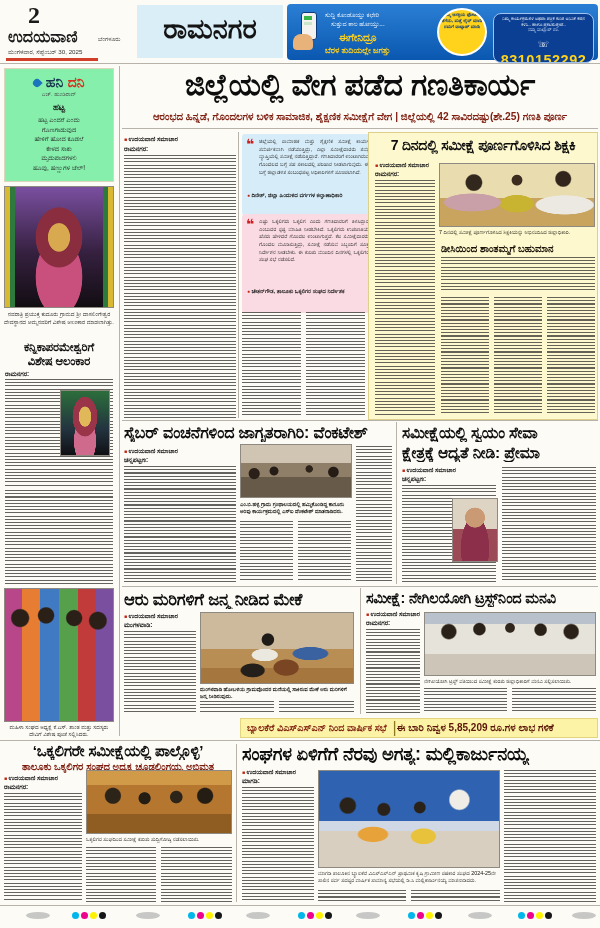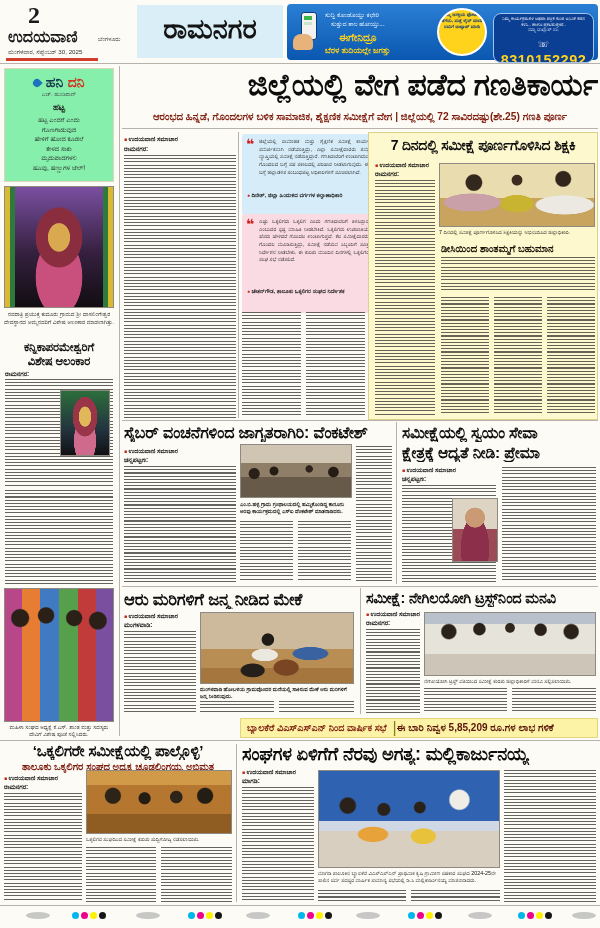--- a/index.html
+++ b/index.html
@@ -161,22 +161,22 @@
   <div class="x ctr hl nw" style="left:2px;top:341px;width:114px;font-size:11.5px;">ಕನ್ನಿಕಾಪರಮೇಶ್ವರಿಗೆ</div>
   <div class="x ctr hl nw" style="left:2px;top:355px;width:114px;font-size:11.5px;">ವಿಶೇಷ ಆಲಂಕಾರ</div>
   <div class="x dl" style="left:5px;top:370px;width:108px;">ರಾಮನಗರ:</div>
   <div class="x tb" style="left:5px;top:379px;width:108px;height:107px;"></div>
   <div class="x ph ph-deity-sm" style="left:60px;top:390px;width:50px;height:66px;box-sizing:border-box;"></div>
   <div class="x tb" style="left:5px;top:490px;width:108px;height:94px;"></div>
 
   <div class="x ph ph-women" style="left:4px;top:588px;width:110px;height:134px;box-sizing:border-box;"></div>
   <div class="x cap" style="left:4px;top:724px;width:110px;height:14px;text-align:center;font-weight:normal;font-size:5.6px;">ಮಹಿಳಾ ಸಂಘದ ಅಧ್ಯಕ್ಷೆ ಕೆ.ಎಸ್. ಶಾಂತ ಮತ್ತು ಸದಸ್ಯರು ದೇವಿಗೆ ವಿಶೇಷ ಪೂಜೆ ಸಲ್ಲಿಸಿದರು.</div>
 
-  <div class="x ctr hl nw" style="left:122px;top:68px;width:476px;font-size:30px;text-align:right;">ಜಿಲ್ಲೆಯಲ್ಲಿ ವೇಗ ಪಡೆದ ಗಣತಿಕಾರ್ಯ</div>
-  <div class="x ctr b nw mar" style="left:122px;top:111px;width:476px;font-size:10.2px;">ಆರಂಭದ ಹಿನ್ನಡೆ, ಗೊಂದಲಗಳ ಬಳಿಕ ಸಾಮಾಜಿಕ, ಶೈಕ್ಷಣಿಕ ಸಮೀಕ್ಷೆಗೆ ವೇಗ | ಜಿಲ್ಲೆಯಲ್ಲಿ 72 ಸಾವಿರದಷ್ಟು(ಶೇ.25) ಗಣತಿ ಪೂರ್ಣ</div>
+  <div class="x ctr hl nw" style="left:122px;top:68px;width:476px;font-size:30px;">ಜಿಲ್ಲೆಯಲ್ಲಿ ವೇಗ ಪಡೆದ ಗಣತಿಕಾರ್ಯ</div>
+  <div class="x ctr b nw mar" style="left:122px;top:111px;width:476px;font-size:10.2px;">ಆರಂಭದ ಹಿನ್ನಡೆ, ಗೊಂದಲಗಳ ಬಳಿಕ ಸಾಮಾಜಿಕ, ಶೈಕ್ಷಣಿಕ ಸಮೀಕ್ಷೆಗೆ ವೇಗ | ಜಿಲ್ಲೆಯಲ್ಲಿ 42 ಸಾವಿರದಷ್ಟು(ಶೇ.25) ಗಣತಿ ಪೂರ್ಣ</div>
   <div class="x hr" style="left:122px;top:128px;width:476px;"></div>
 
   <div class="x byl" style="left:124px;top:135px;width:112px;">ಉದಯವಾಣಿ ಸಮಾಚಾರ</div>
   <div class="x dl" style="left:124px;top:145px;width:112px;">ರಾಮನಗರ:</div>
   <div class="x tb" style="left:124px;top:155px;width:112px;height:263px;"></div>
   <div class="x vr" style="left:238px;top:132px;height:286px;"></div>
 
   <div class="x qbox" style="left:242px;top:134px;width:122px;height:74px;background:#d6ecf8;">
     <span class="qmark">❝</span>
     <div class="qtxt" style="margin-left:12px;height:52px;overflow:hidden;">ಜಿಲ್ಲೆಯಲ್ಲಿ ಸಾಮಾಜಿಕ ಮತ್ತು ಶೈಕ್ಷಣಿಕ ಸಮೀಕ್ಷೆ ಕಾರ್ಯ ಸಮರ್ಪಕವಾಗಿ ನಡೆಯುತ್ತಿದ್ದು, ಎಲ್ಲಾ ಸಮೀಕ್ಷೆದಾರರು ತಮ್ಮ ವ್ಯಾಪ್ತಿಯಲ್ಲಿ ಸಮೀಕ್ಷೆ ನಡೆಸುತ್ತಿದ್ದಾರೆ. ಗಣತಿದಾರರಿಗೆ ಉಂಟಾಗಿರುವ ಗೊಂದಲದ ಬಗ್ಗೆ ಸಹ ಸಕಾಲದಲ್ಲಿ ಪರಿಹಾರ ನೀಡಲಾಗುವುದು. ಈ ಬಗ್ಗೆ ಜಿಲ್ಲಾಡಳಿತ ಸಂಬಂಧಪಟ್ಟ ಅಧಿಕಾರಿಗಳಿಗೆ ಸೂಚಿಸಲಾಗಿದೆ.</div>

